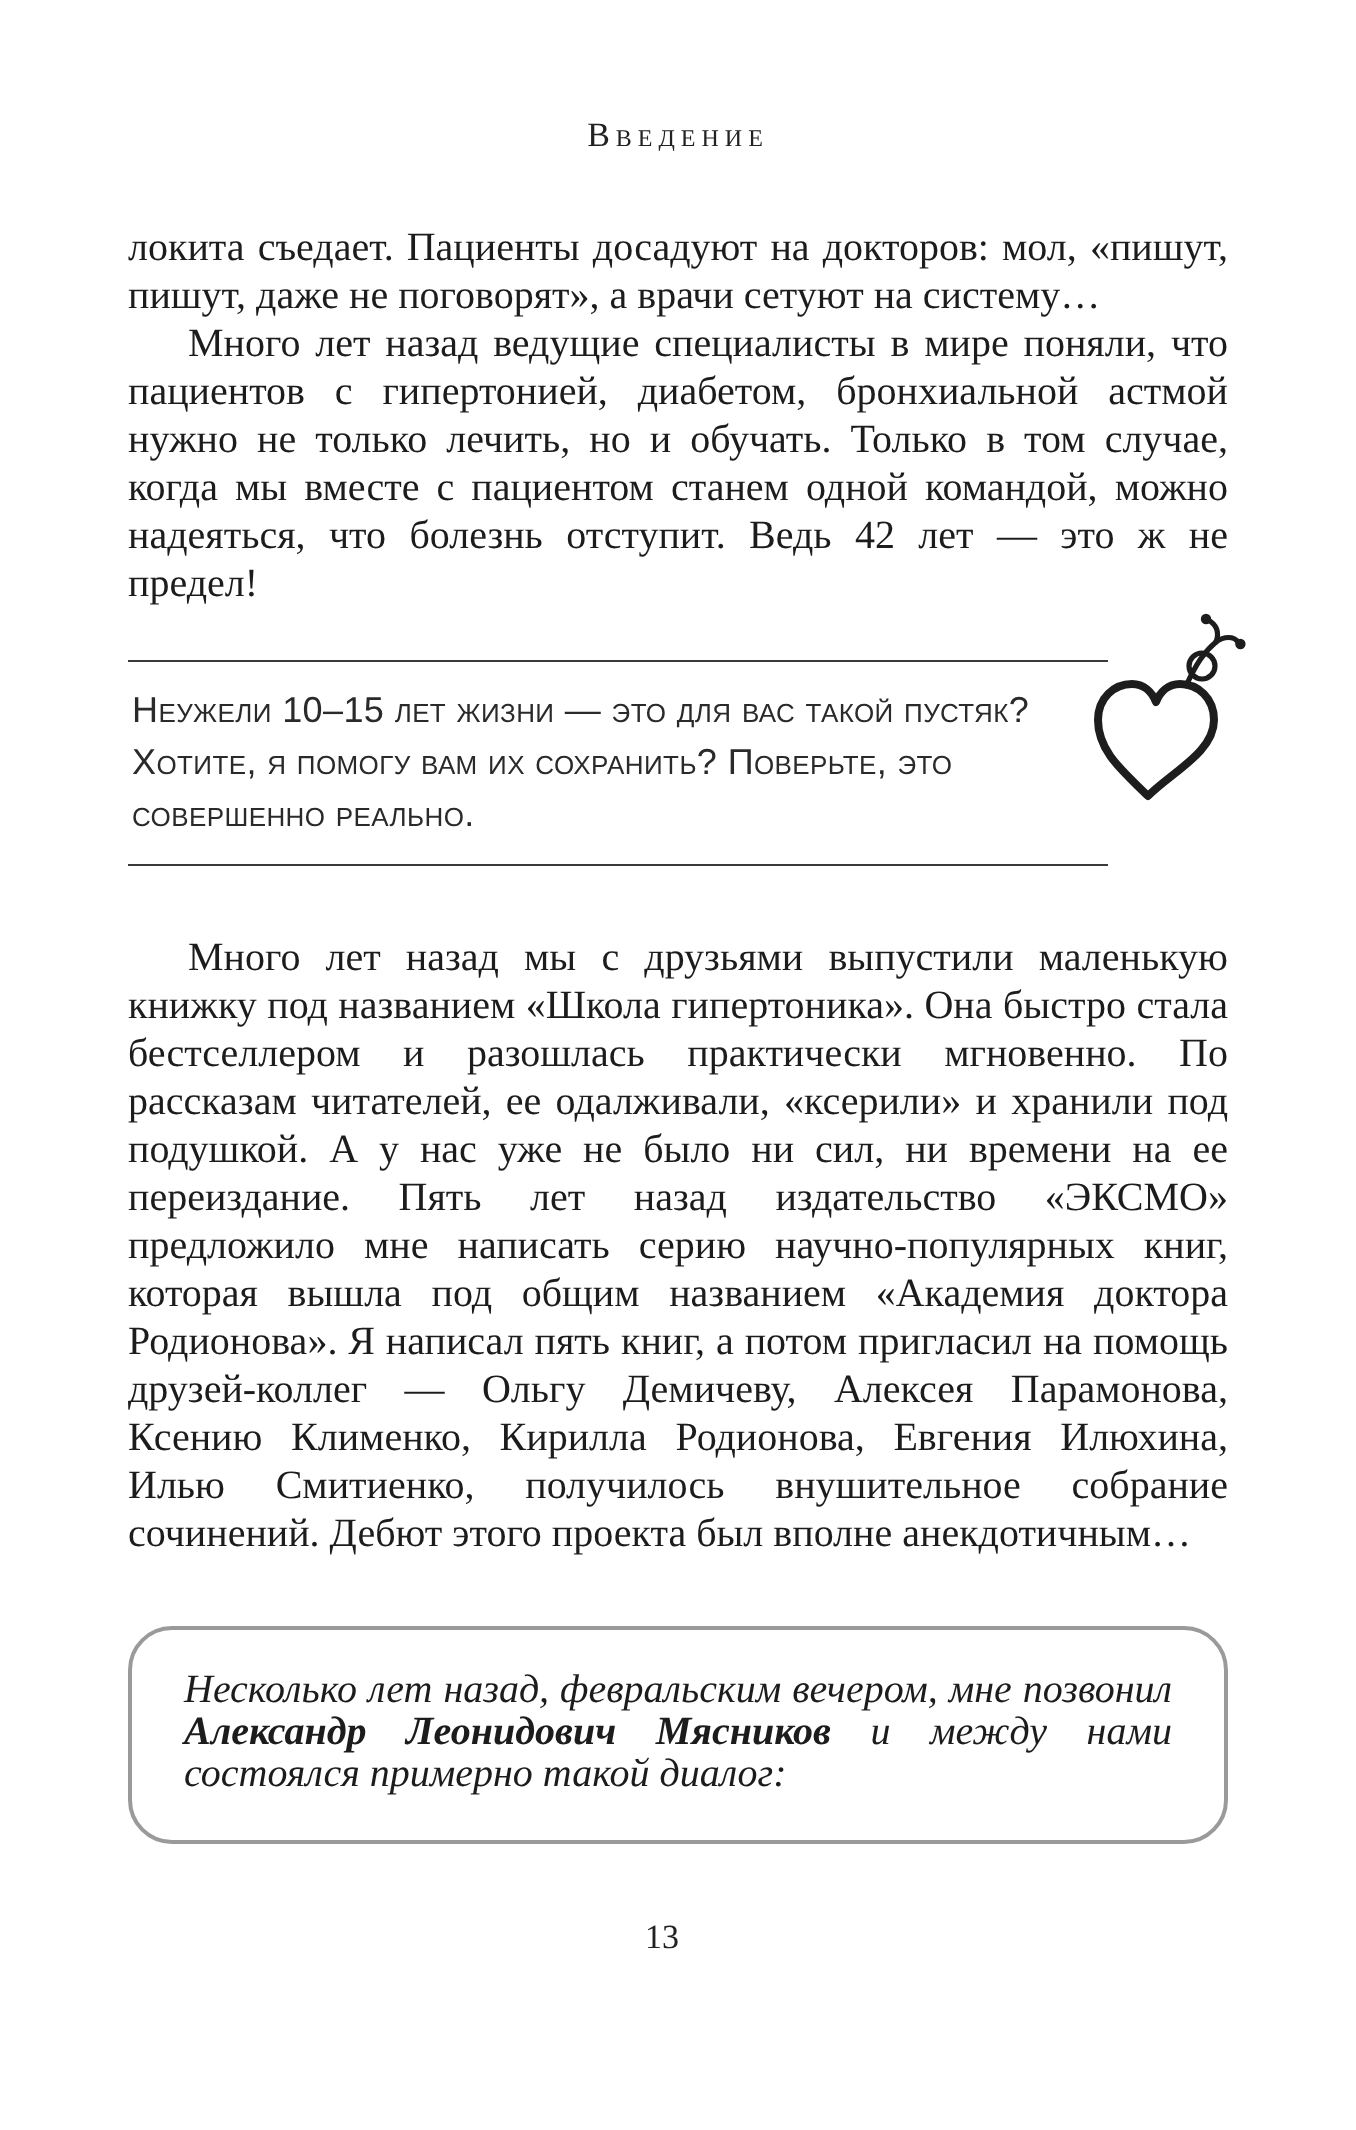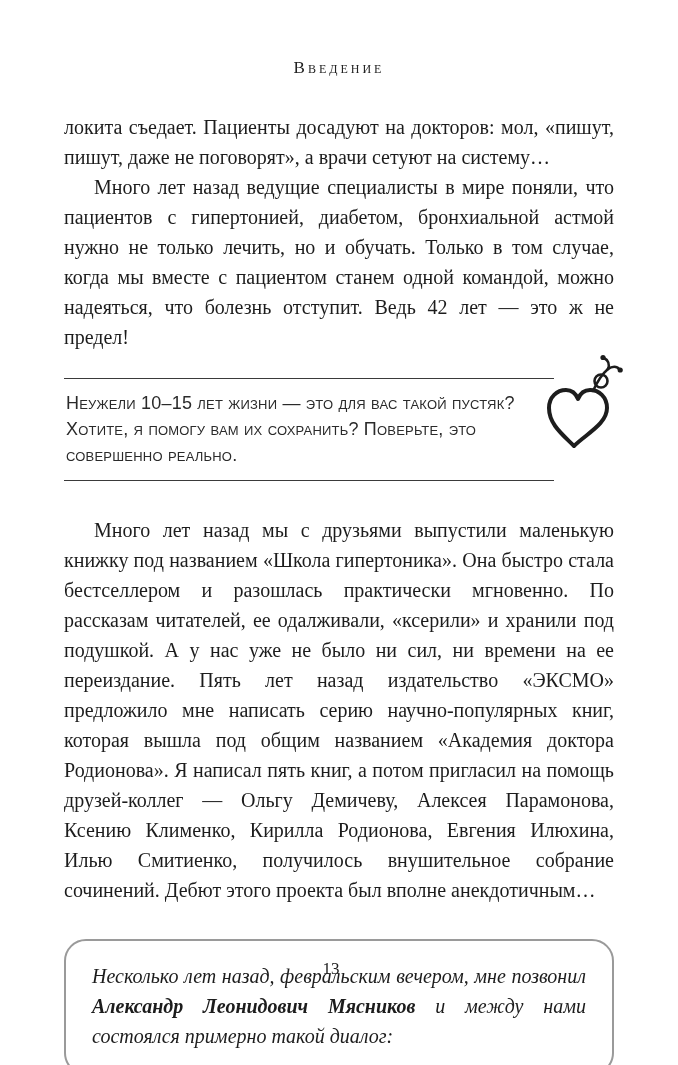--- a/index.html
+++ b/index.html
@@ -19,21 +19,21 @@
     text-align: center;
     font-variant: small-caps;
     letter-spacing: 3px;
     font-size: 17px;
     margin: 0 0 34px 0;
     color: #222;
   }
   .body-text p.para {
     margin: 0;
     font-size: 20px;
-    line-height: 30px;
+    line-height: 24px;
     text-align: justify;
     color: #1c1c1c;
   }
   .body-text p.para.indent { text-indent: 30px; }
   .callout {
     position: relative;
     margin: 26px 0 34px 0;
     min-height: 84px;
   }
   .callout-rules {
@@ -62,21 +62,21 @@
   .quote-box {
     margin: 34px 0 0 0;
     border: 2px solid #9a9a9a;
     border-radius: 22px;
     padding: 20px 26px 22px 26px;
     box-sizing: border-box;
   }
   .quote-text {
     font-style: italic;
     font-size: 20px;
-    line-height: 30px;
+    line-height: 21px;
     text-align: justify;
     color: #1c1c1c;
   }
   .quote-text .quote-name { font-weight: bold; }
   .page-number {
     position: absolute;
     left: 0;
     right: 16px;
     bottom: 86px;
     text-align: center;

